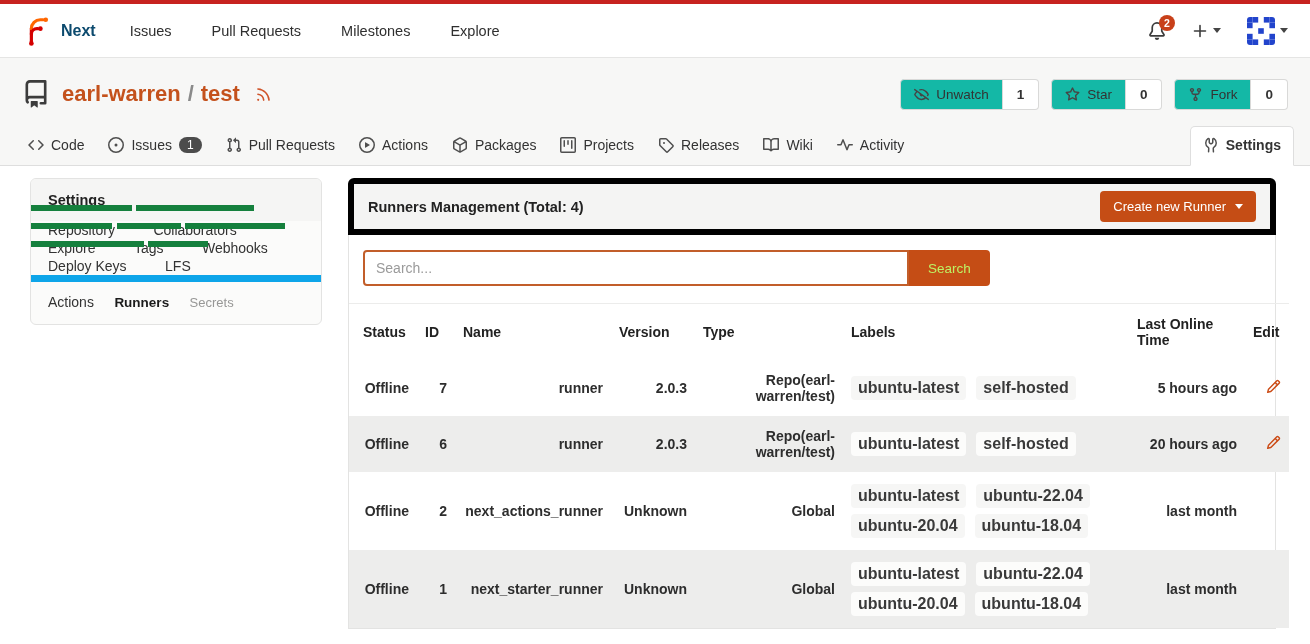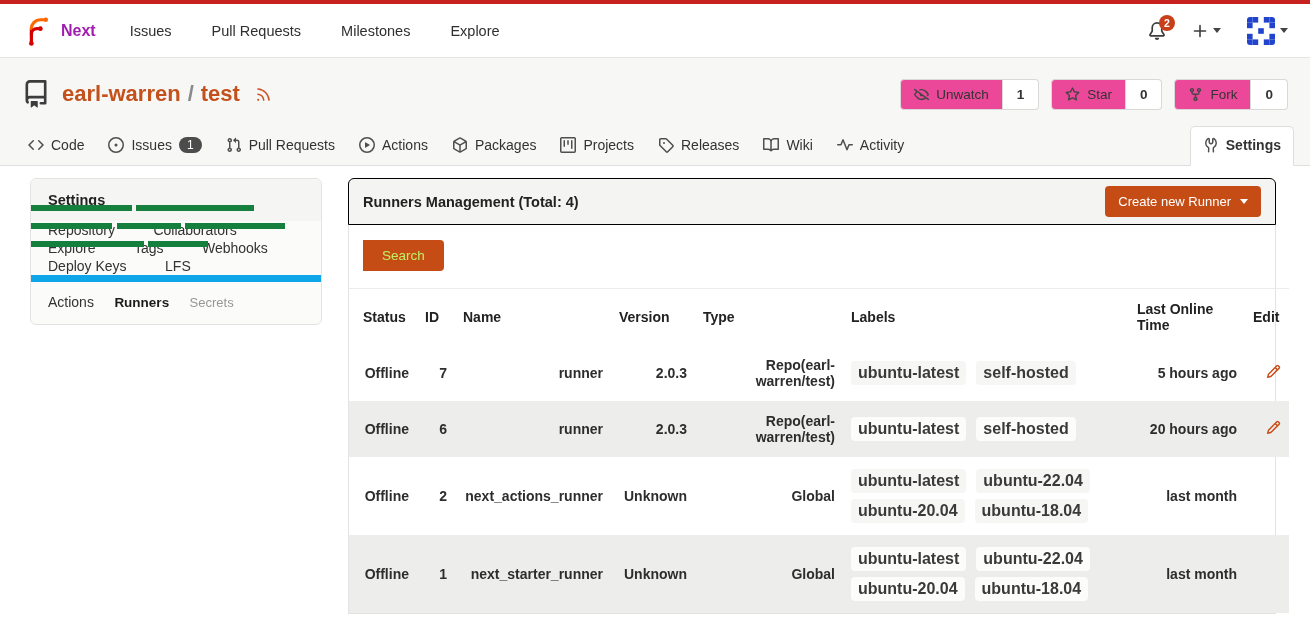--- a/index.html
+++ b/index.html
@@ -8,21 +8,21 @@
   a { text-decoration: none; color: inherit; cursor: pointer; }
   svg { display: block; }
 
   
   .top-accent { height: 4px; background: #c7221f; }
 
   
   .navbar { height: 54px; background: #fff; display: flex; align-items: center;
     padding: 0 22px; border-bottom: 1px solid #e5e5e4; }
   .brand { display: flex; align-items: center; gap: 9px; margin-right: 34px; }
-  .brand-name { font-size: 16px; font-weight: 700; color: #a21caf; }
+  .brand-name { font-size: 16px; font-weight: 700; color: #0c4a6e; }
   .nav-links { display: flex; gap: 40px; }
   .nav-link { font-size: 14.5px; color: #2f2f2f; }
   .nav-right { margin-left: auto; display: flex; align-items: center; gap: 26px; }
   .icon-btn { position: relative; display: flex; align-items: center; gap: 5px; color: #3c3c3c; cursor: pointer; }
   .notif-badge { position: absolute; top: -7px; right: -9px; background: #c8401a; color: #fff;
     font-size: 10.5px; font-weight: 700; min-width: 16px; height: 16px; border-radius: 8px;
     display: flex; align-items: center; justify-content: center; padding: 0 4px; }
   .caret { width: 0; height: 0; border-left: 4px solid transparent; border-right: 4px solid transparent;
     border-top: 5px solid #444; }
   .avatar { width: 28px; height: 28px; border-radius: 3px; overflow: hidden; background: #fff; }
@@ -30,21 +30,21 @@
   
   .repo-head { background: #f7f7f6; padding-top: 14px; }
   .repo-title-row { display: flex; align-items: center; padding: 0 22px; height: 44px; }
   .repo-icon { color: #3c3c3c; margin-right: 12px; }
   .repo-title { font-size: 22px; display: flex; align-items: center; gap: 7px; }
   .repo-link { color: #c4511c; }
   .repo-sep { color: #8a8a8a; }
   .rss-icon { color: #d0542a; margin-left: 8px; }
   .repo-actions { margin-left: auto; display: flex; gap: 12px; }
   .btn-group { display: flex; }
-  .seg-btn { display: flex; align-items: center; gap: 7px; background: #ec4899; border: 1px solid #d9d9d8;
+  .seg-btn { display: flex; align-items: center; gap: 7px; background: #14b8a6; border: 1px solid #d9d9d8;
     padding: 7px 13px; font-size: 13.5px; color: #333; border-radius: 4px 0 0 4px; cursor: pointer; }
   .seg-count { background: #fff; border: 1px solid #d9d9d8; border-left: none; padding: 7px 14px;
     font-size: 13.5px; font-weight: 600; color: #333; border-radius: 0 4px 4px 0; cursor: pointer; }
   .seg-btn svg { color: #454545; }
 
   
   .repo-tabs { display: flex; align-items: flex-end; padding: 10px 16px 0 16px; border-bottom: 1px solid #dedede; }
   .tab { display: flex; align-items: center; gap: 7px; padding: 10px 12px 12px; font-size: 14px;
     color: #333; cursor: pointer; }
   .tab svg { color: #4f4f4f; }
@@ -63,21 +63,21 @@
   .side-item { padding: 11px 17px; font-size: 14px; color: #333; border-top: 6px solid #15803d; cursor: pointer; }
   .side-section { padding: 11px 17px 13px; border-top: 7px solid #0ea5e9; }
   .side-section-label { font-size: 14px; color: #333; cursor: pointer; }
   .side-sub-item { margin-top: 10px; padding-left: 16px; font-size: 13.5px; cursor: pointer; }
   .side-sub-item.active { font-weight: 700; color: #1b1b1b; }
   .side-sub-item.muted { color: #979796; font-size: 13px; margin-top: 8px; }
 
   
   .panel { flex: 1; min-width: 0; }
   .panel-header { display: flex; align-items: center; justify-content: space-between;
-    background: #f4f4f3; border: 1px solid #000000; border-radius: 6px 6px 0 0; padding: 7px 14px; min-height: 44px; }
+    background: #f4f4f3; border: 6px solid #000000; border-radius: 6px 6px 0 0; padding: 7px 14px; min-height: 44px; }
   .panel-title { font-size: 14.5px; font-weight: 700; color: #222; }
   .btn-primary { background: #c54d15; color: #fff; border: none; border-radius: 4px; font-size: 13px;
     font-family: "Liberation Sans", sans-serif; padding: 8px 13px; display: flex; align-items: center; gap: 9px; cursor: pointer; }
   .btn-primary .caret { border-top-color: #fff; }
   .panel-body { border: 1px solid #e3e3e2; border-top: none; background: #fff; padding-bottom: 0; }
 
   .search-row { display: flex; padding: 15px 14px 13px; }
   .search-input { width: 546px; border: 2px solid #c25e2a; border-radius: 4px 0 0 4px; padding: 8px 11px;
     font-size: 14px; font-family: "Liberation Sans", sans-serif; outline: none; color: #333; }
   .search-input::placeholder { color: #9a9a9a; }
@@ -328,20 +328,21 @@
     <div class="panel-header">
       <h2 class="panel-title">Runners Management (Total: 4)</h2>
       <button class="btn-primary">
         <span>Create new Runner</span>
         <span class="caret"></span>
       </button>
     </div>
 
     <div class="panel-body">
       <div class="search-row">
+        <input class="search-input" type="text" placeholder="Search..." style="">
         <button class="btn-search">Search</button>
       </div>
 
       <table class="runner-table">
         <colgroup>
           <col style="width:68px">
             <col style="width:38px">
             <col style="width:156px">
             <col style="width:84px">
           <col style="width:148px">

